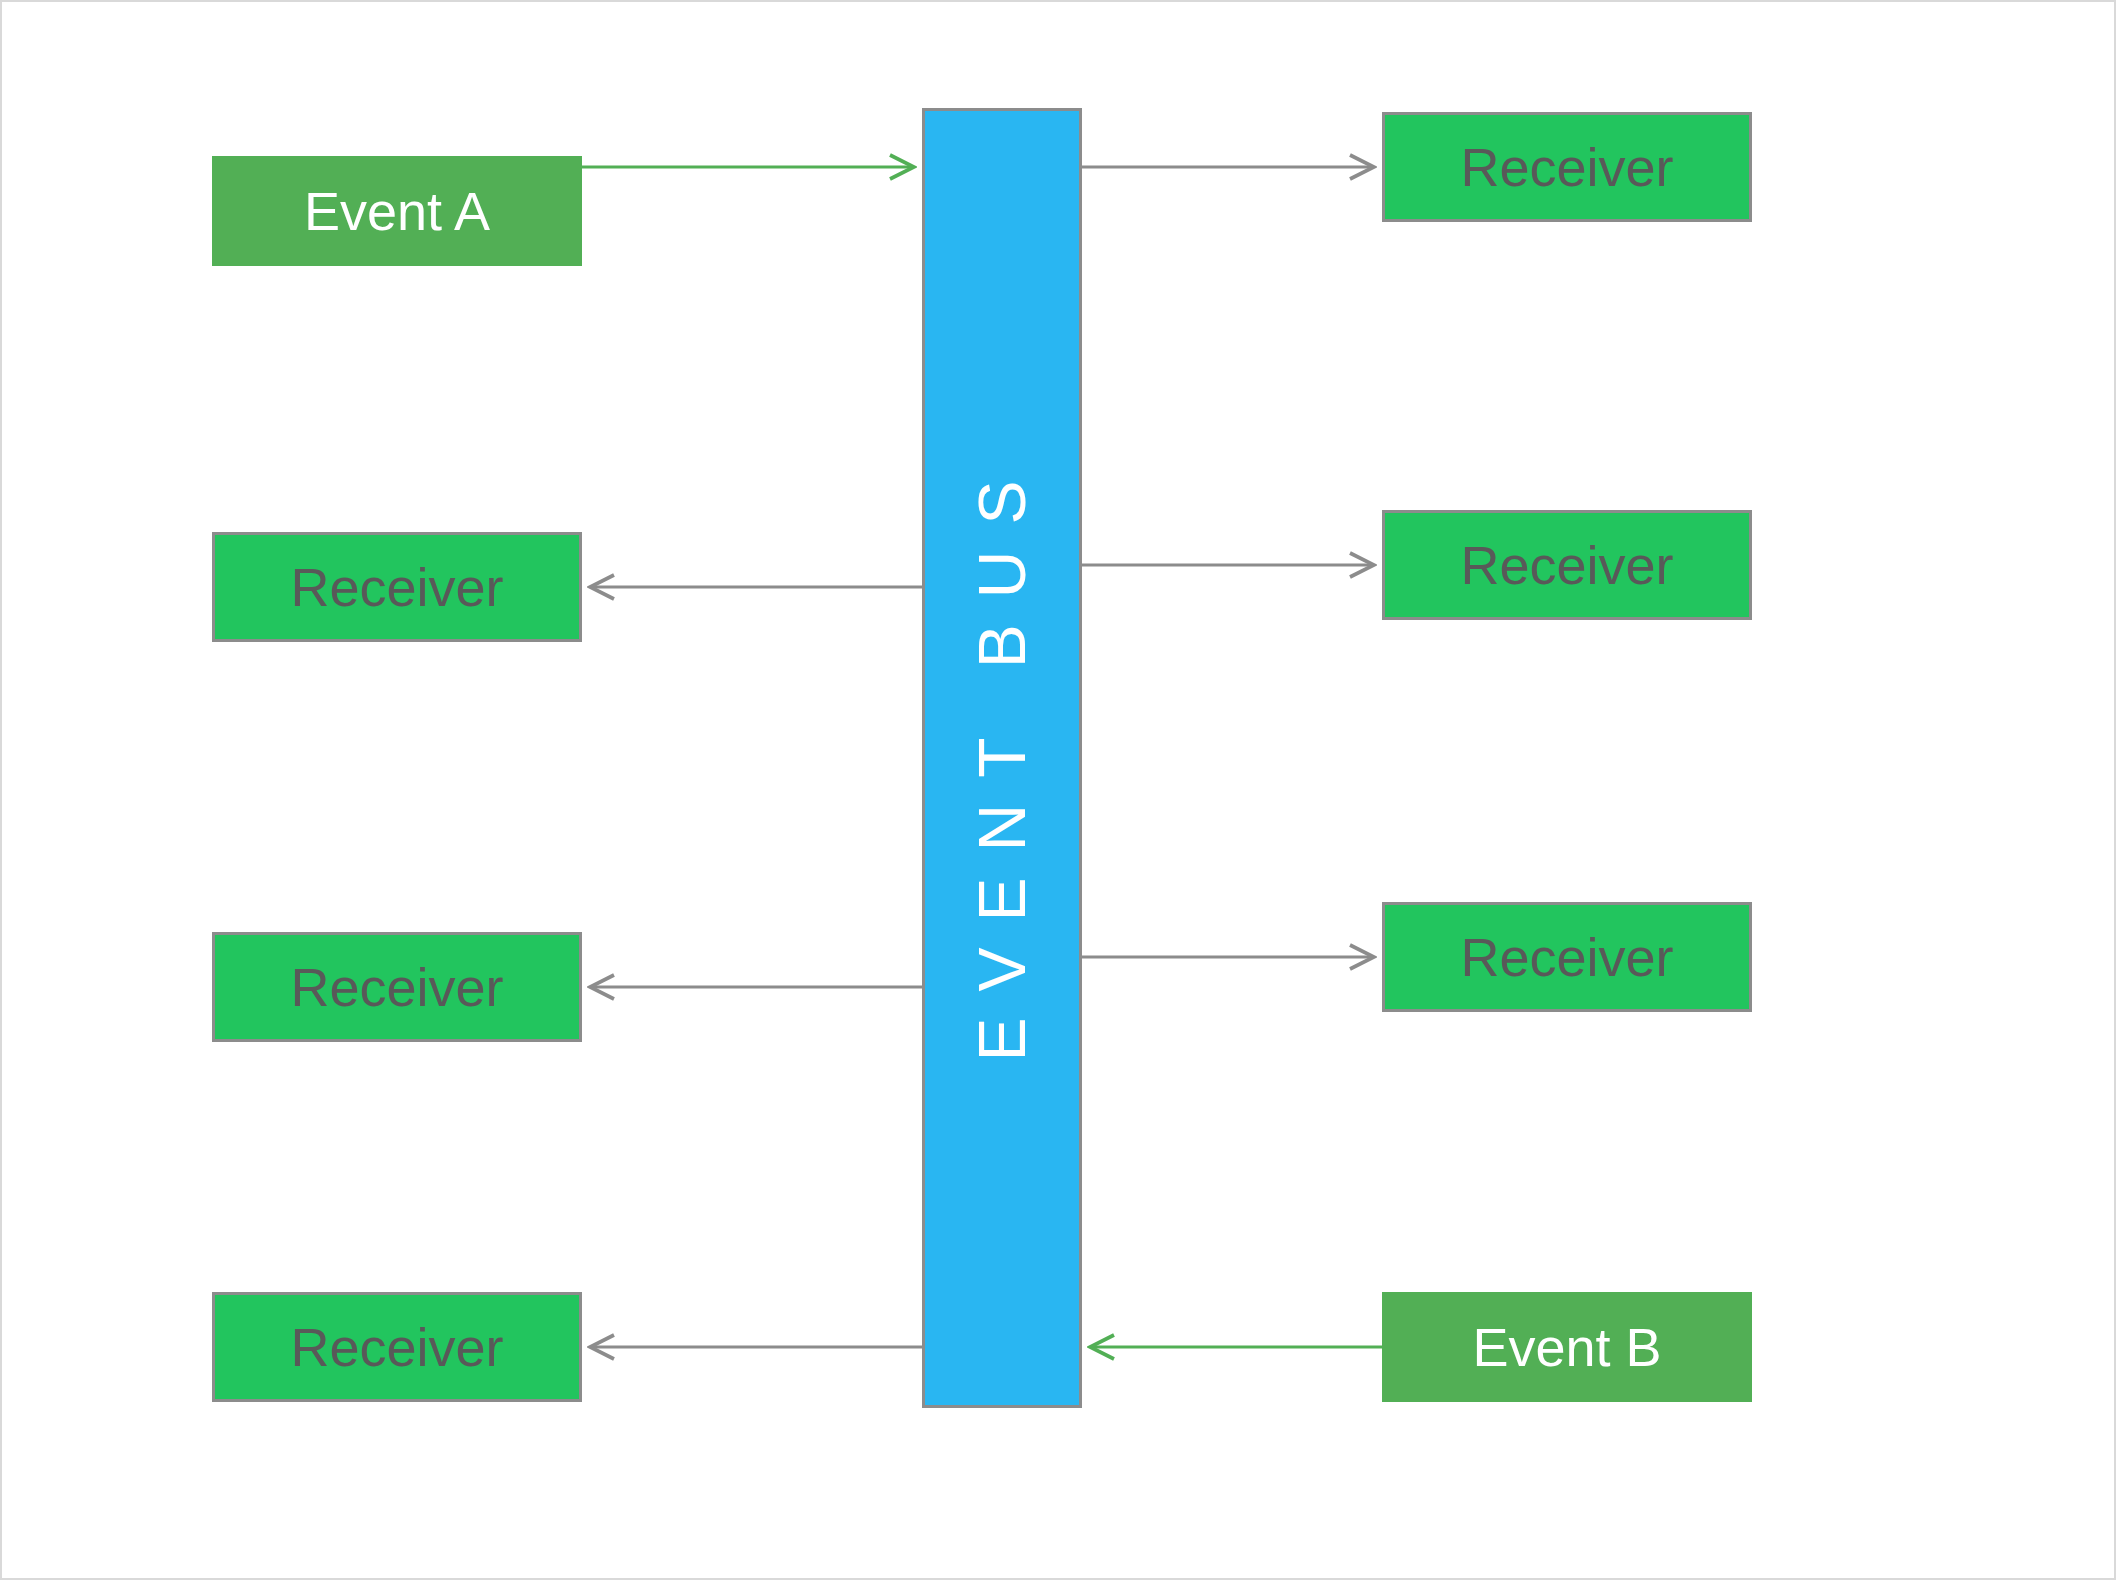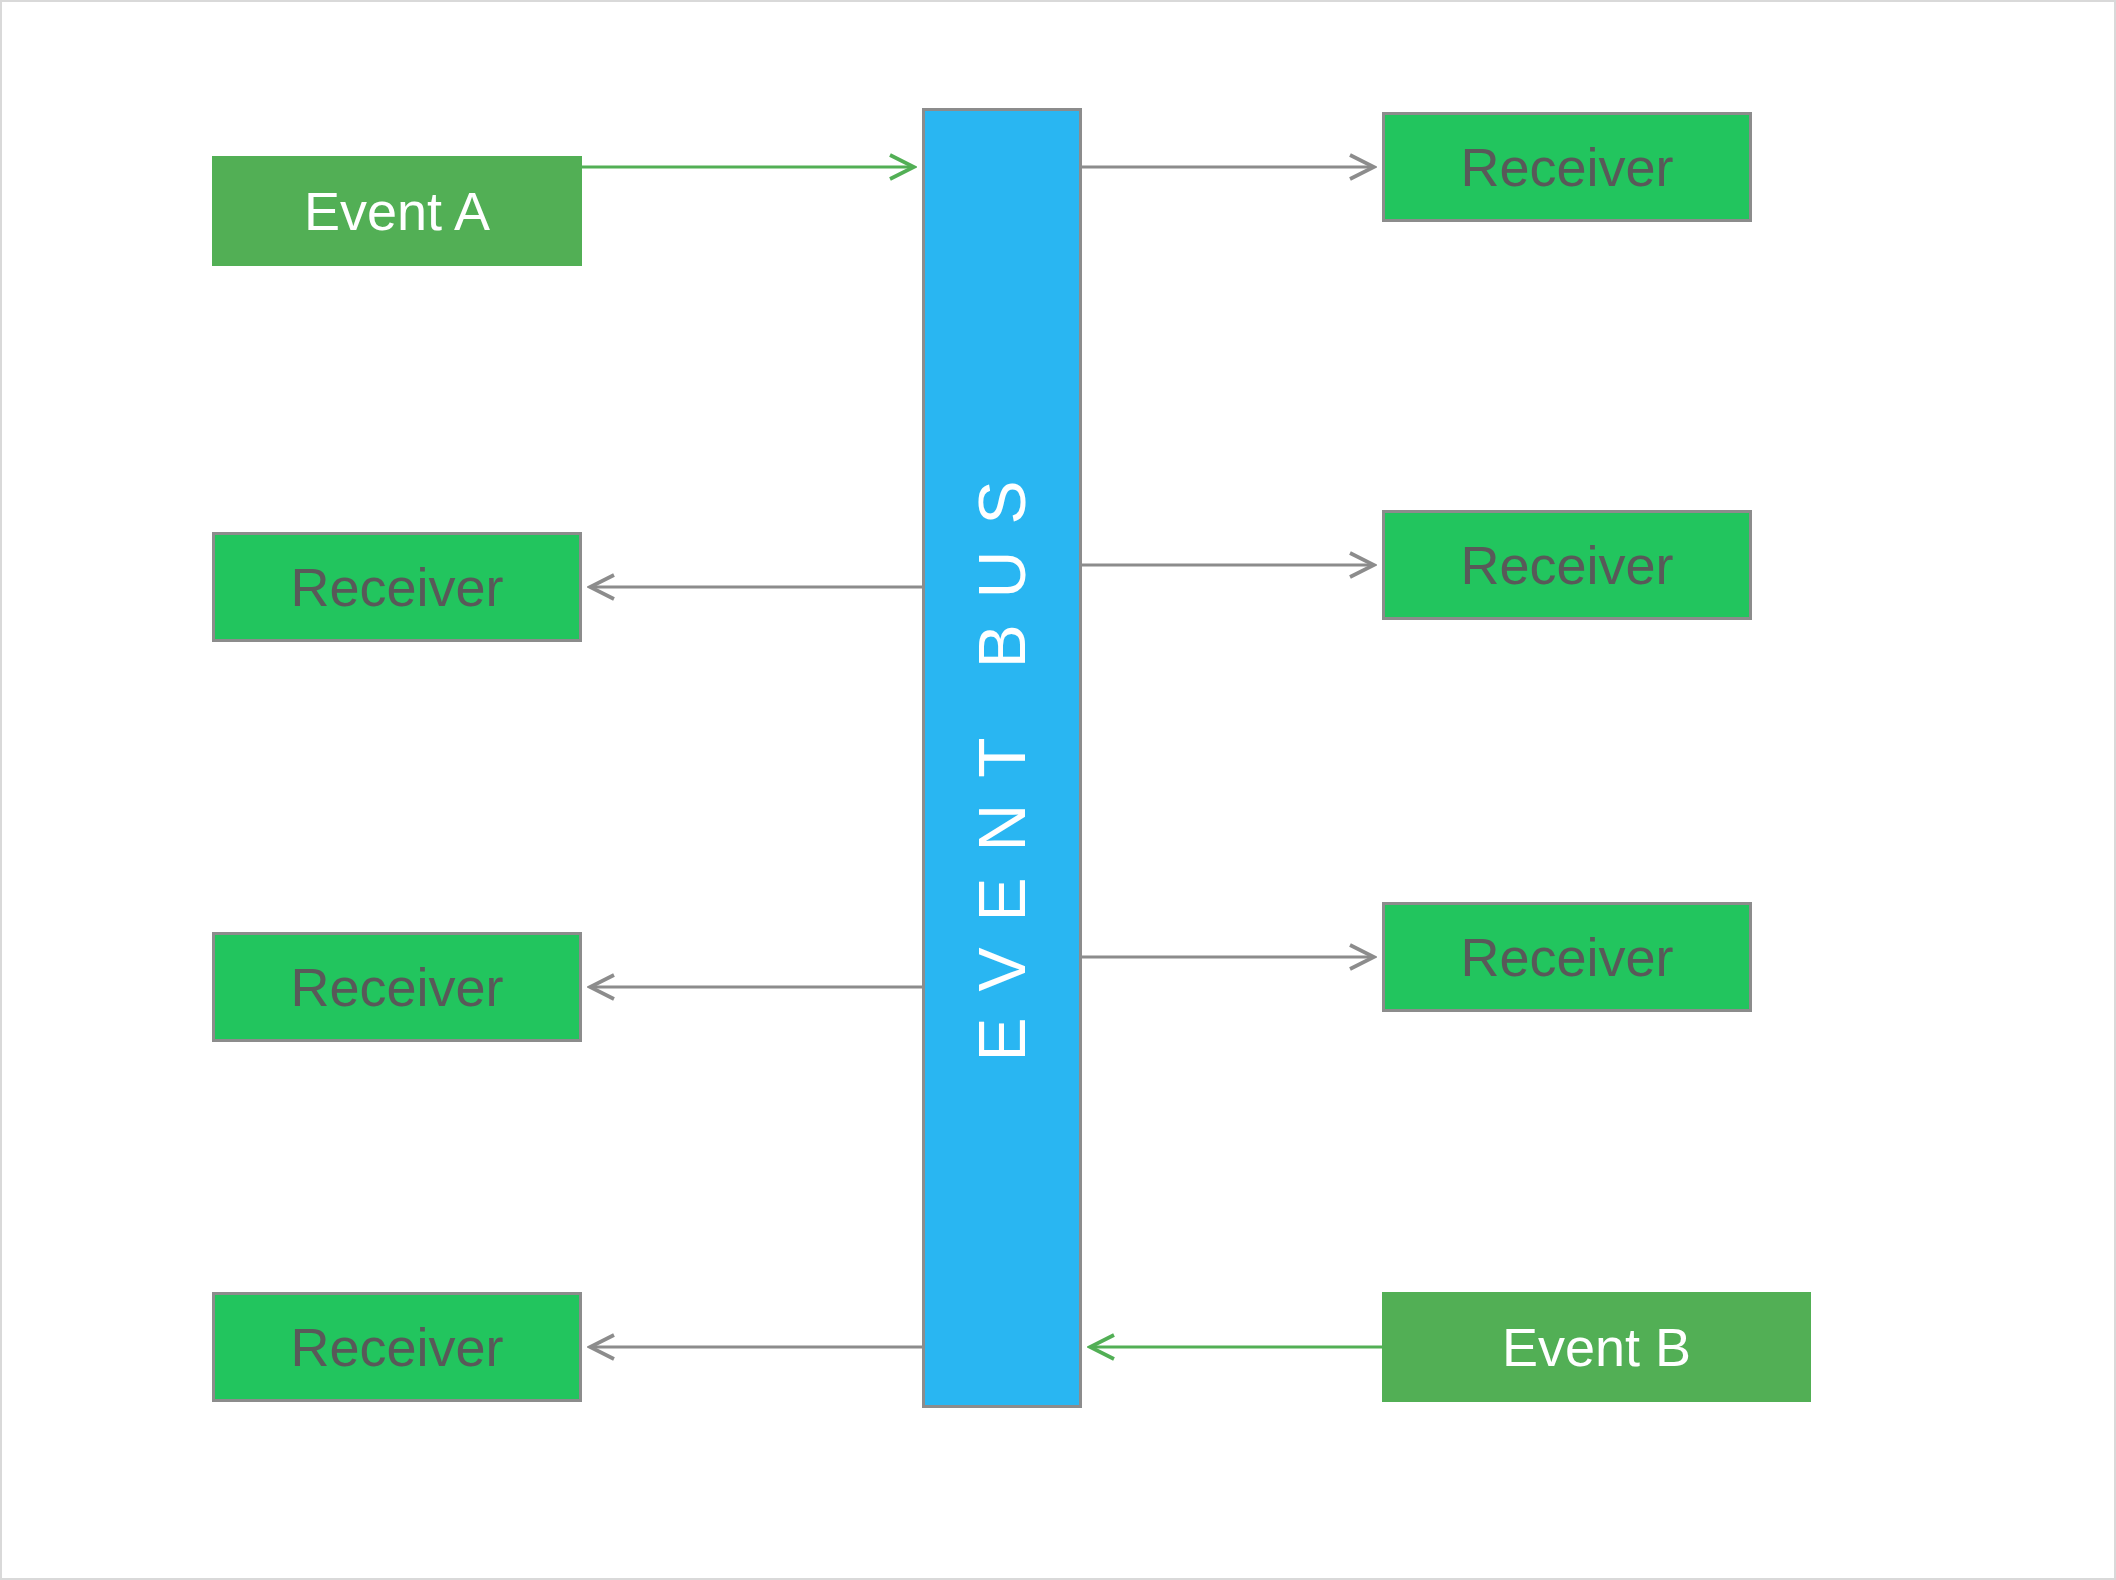--- a/index.html
+++ b/index.html
@@ -89,21 +89,21 @@
   </div>
 
   <div class="box" style="left:1380px; top:508px; width:370px; height:110px;">
     <span>Receiver</span>
   </div>
 
   <div class="box" style="left:1380px; top:900px; width:370px; height:110px;">
     <span>Receiver</span>
   </div>
 
-  <div class="box event" style="left:1380px; top:1290px; width:429px; height:110px;">
+  <div class="box event" style="left:1380px; top:1290px; width:370px; height:110px;">
     <span>Event B</span>
   </div>
 
   <svg class="arrows">
     <defs>
       <marker id="arrow-gray" viewBox="0 0 20 20" refX="18" refY="10" markerWidth="10" markerHeight="10" orient="auto-start-reverse">
         <path d="M2,2 L18,10 L2,18" fill="none" stroke="#8c8c8c" stroke-width="2.5"></path>
       </marker>
       <marker id="arrow-green" viewBox="0 0 20 20" refX="18" refY="10" markerWidth="10" markerHeight="10" orient="auto-start-reverse">
         <path d="M2,2 L18,10 L2,18" fill="none" stroke="#52af55" stroke-width="2.5"></path>

